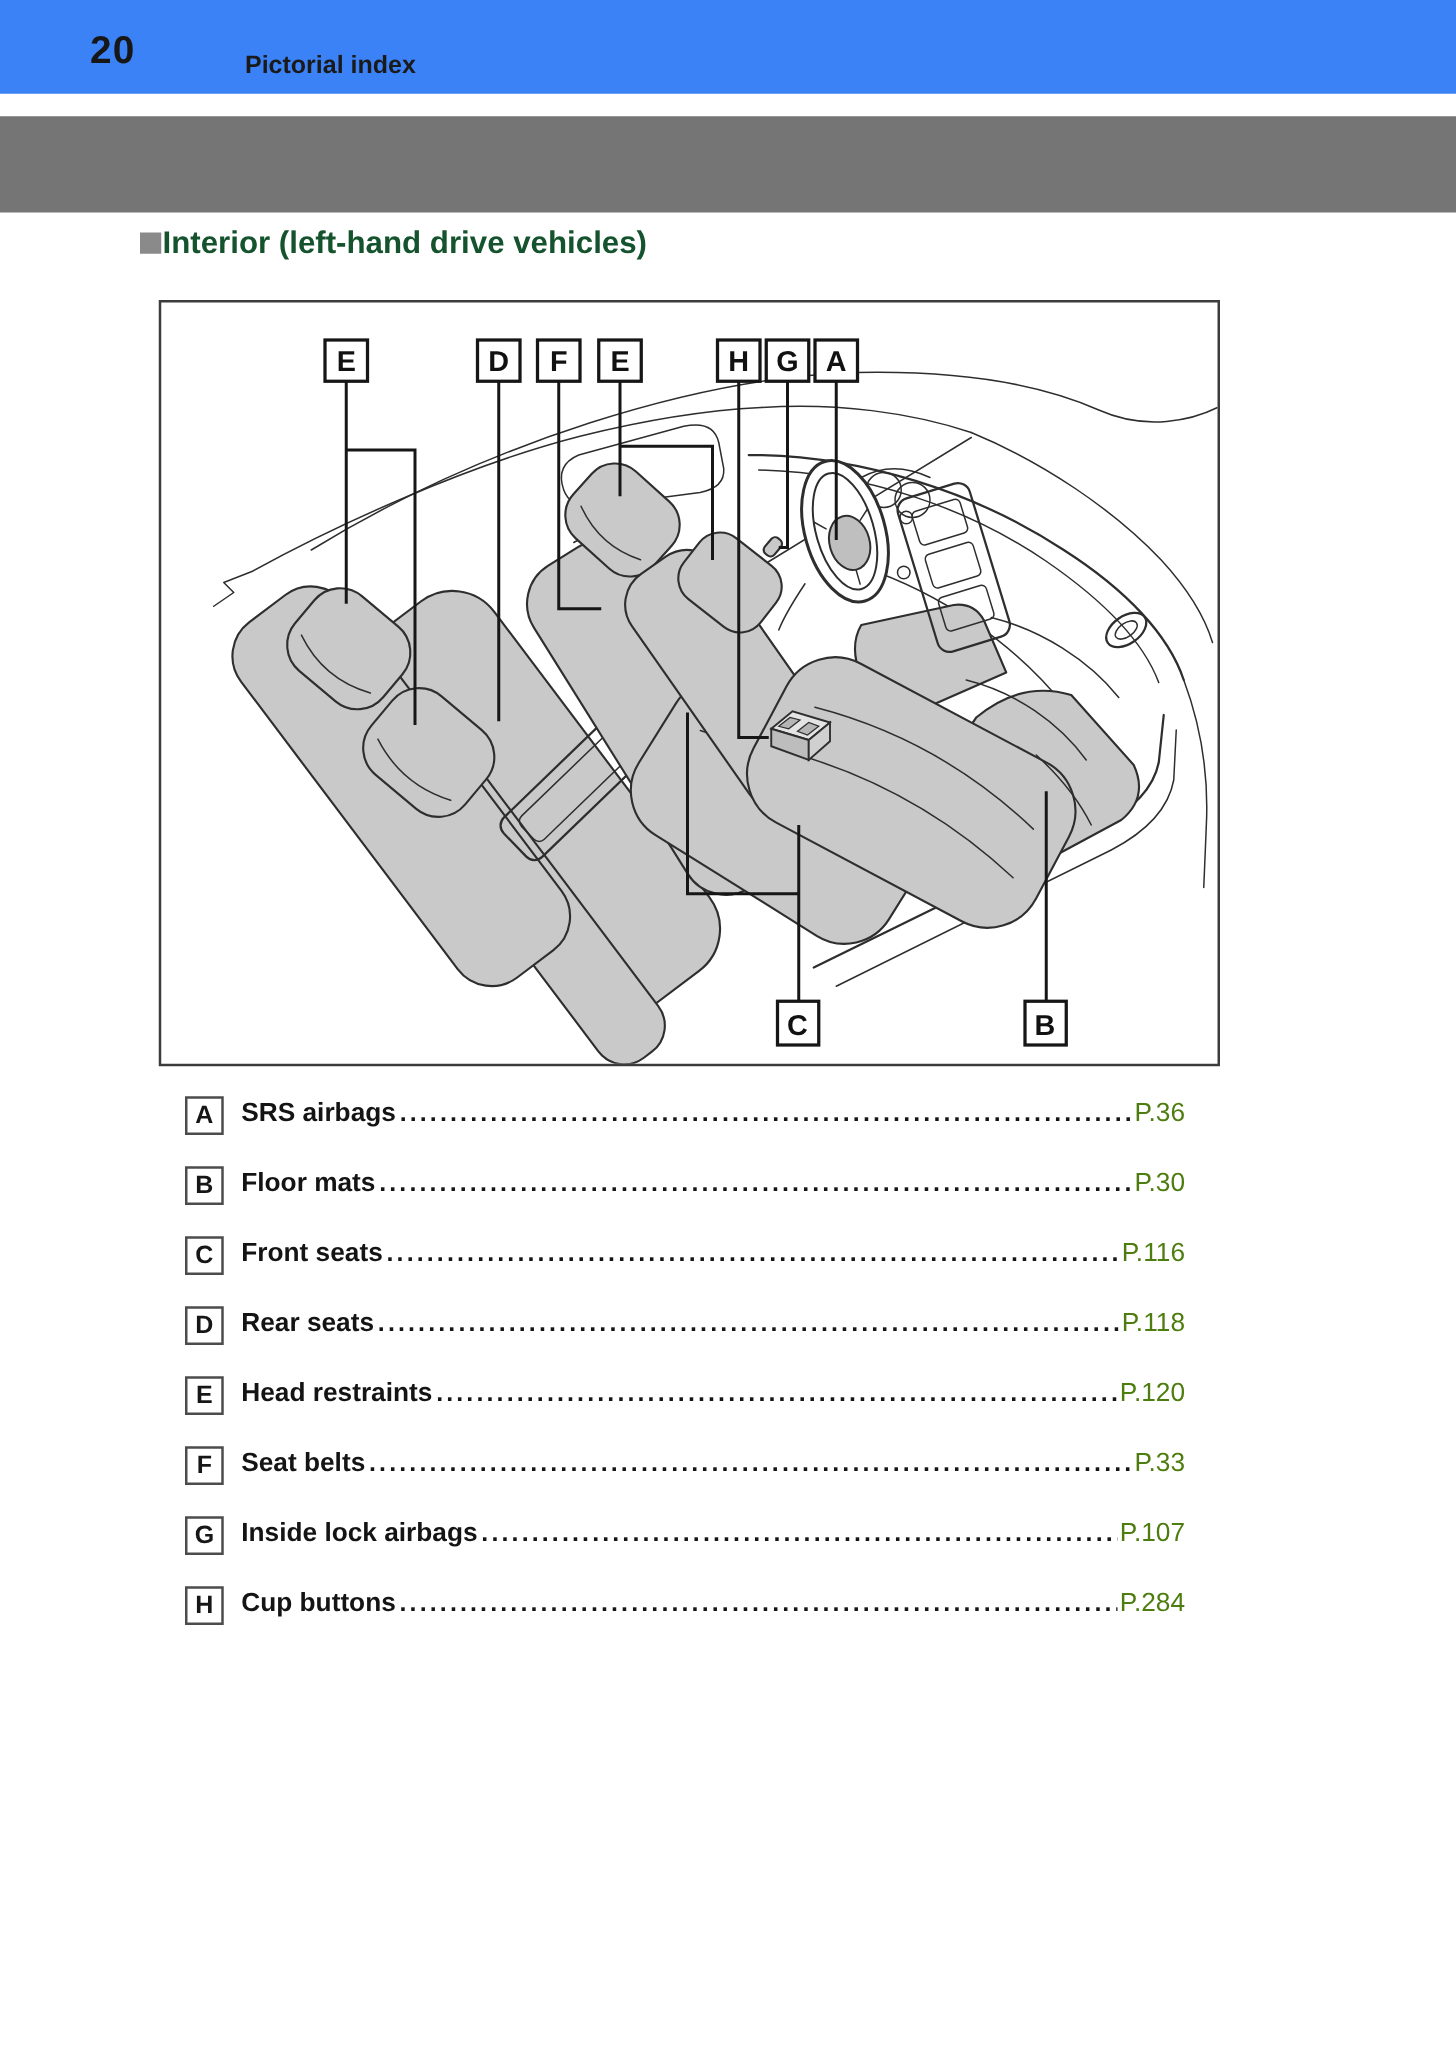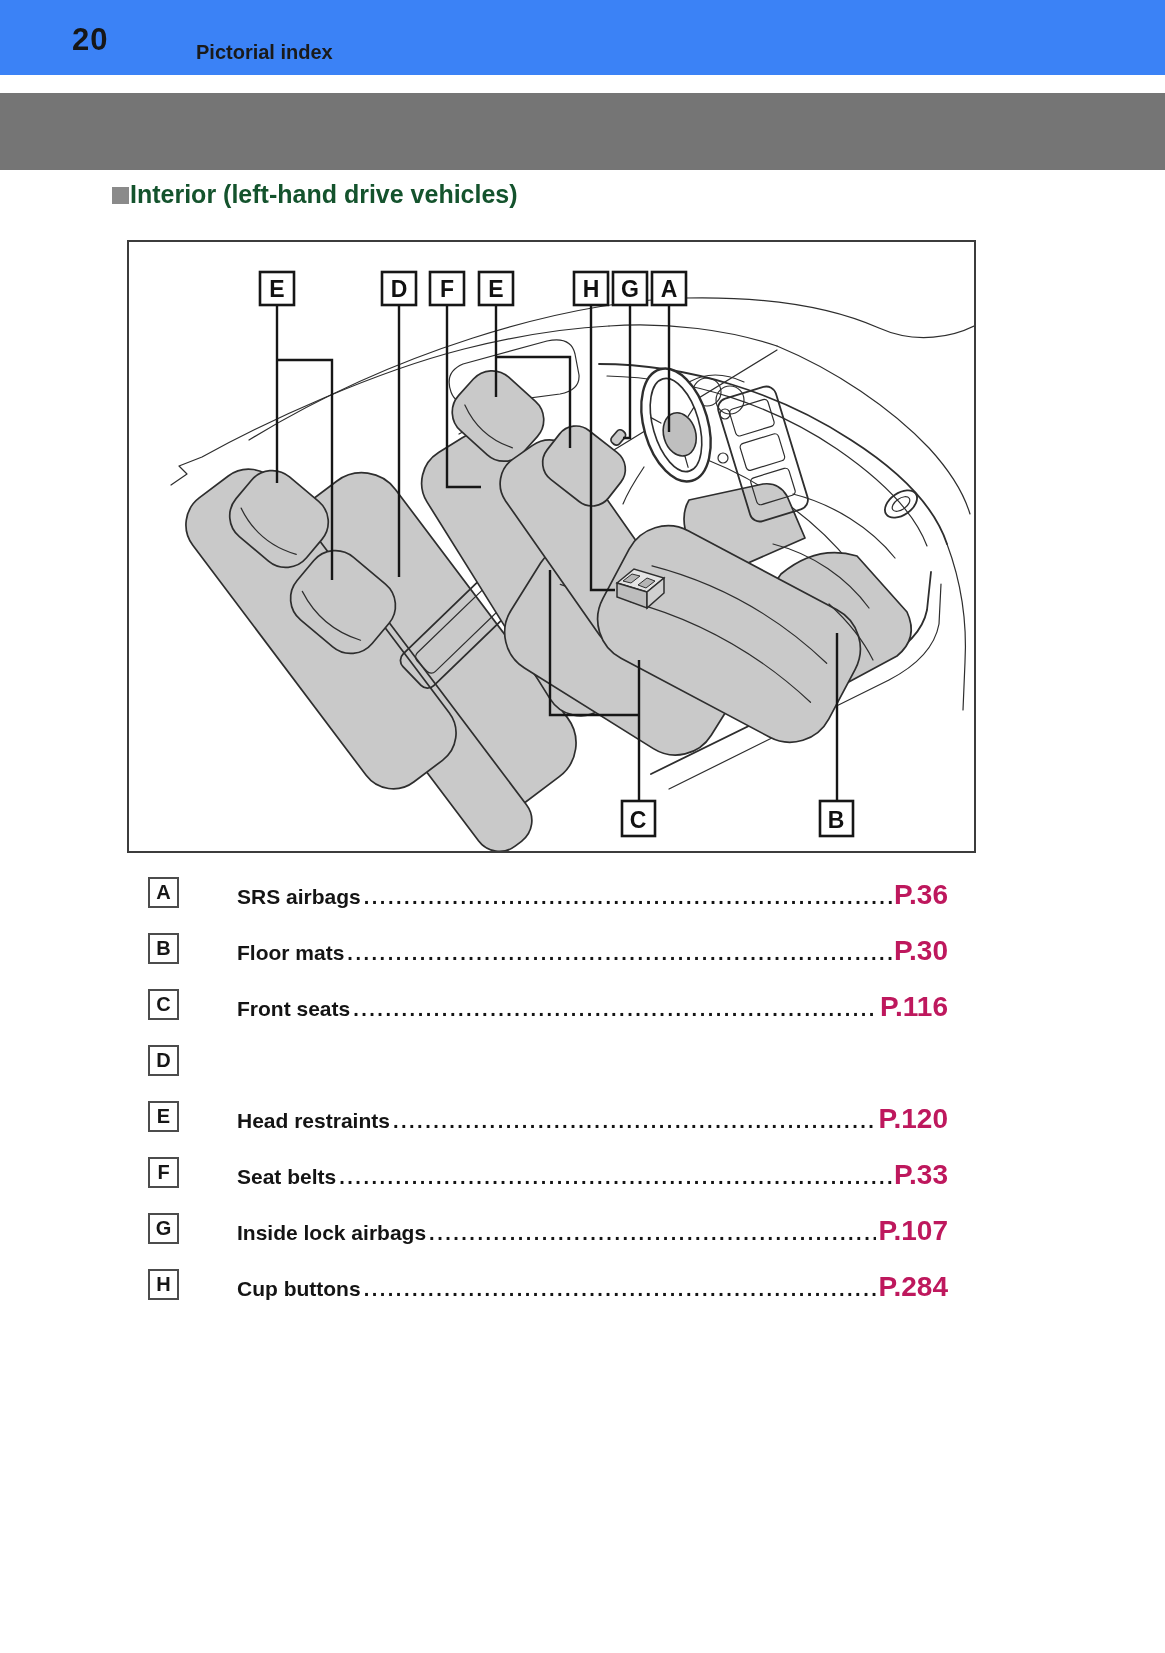--- a/index.html
+++ b/index.html
@@ -46,29 +46,29 @@
     text-anchor:middle;fill:#111;}
   
   .index-list{position:absolute;left:148px;top:866px;width:800px;}
   .index-row{position:relative;height:56px;}
   .key-box{
     position:absolute;left:0;top:11px;width:27px;height:27px;border:2px solid #4c4c4c;
     display:flex;align-items:center;justify-content:center;
     font-size:20px;font-weight:bold;color:#161616;background:#fff;
   }
   .row-line{
-    position:absolute;left:45px;right:0;top:13px;display:flex;align-items:baseline;margin-left:44px;
+    position:absolute;left:45px;right:0;top:13px;display:flex;align-items:baseline;
   }
   .item-label{font-size:21px;font-weight:bold;color:#141414;white-space:nowrap;}
   .dot-leader{flex:1 1 auto;overflow:hidden;white-space:nowrap;margin:0 0 0 3px;}
   .dot-leader::after{
     content:"....................................................................................................................................................................";
     font-size:20px;font-weight:bold;letter-spacing:2.5px;color:#141414;
   }
-  .page-ref{font-size:28px;font-weight:bold;color:#be185d;white-space:nowrap;margin-left:2px;}
+  .page-ref{font-size:21px;font-weight:normal;color:#4d7c0f;white-space:nowrap;margin-left:2px;}
 </style>
 </head>
 <body>
 
 <div class="page">
 
   <div class="page-header">
     <div class="page-number">20</div>
     <div class="section-title">Pictorial index</div>
   </div>
@@ -271,20 +271,25 @@
       <div class="row-line">
         <span class="item-label">Front seats</span>
         <span class="dot-leader"></span>
         <span class="page-ref">P.116</span>
       </div>
     </div>
     <div class="index-row">
       <div class="key-box">
           <span>D</span>
         </div>
+      <div class="row-line">
+        <span class="item-label">Rear seats</span>
+        <span class="dot-leader"></span>
+        <span class="page-ref">P.118</span>
+      </div>
     </div>
     <div class="index-row">
       <div class="key-box">
           <span>E</span>
         </div>
       <div class="row-line">
         <span class="item-label">Head restraints</span>
         <span class="dot-leader"></span>
         <span class="page-ref">P.120</span>
       </div>

